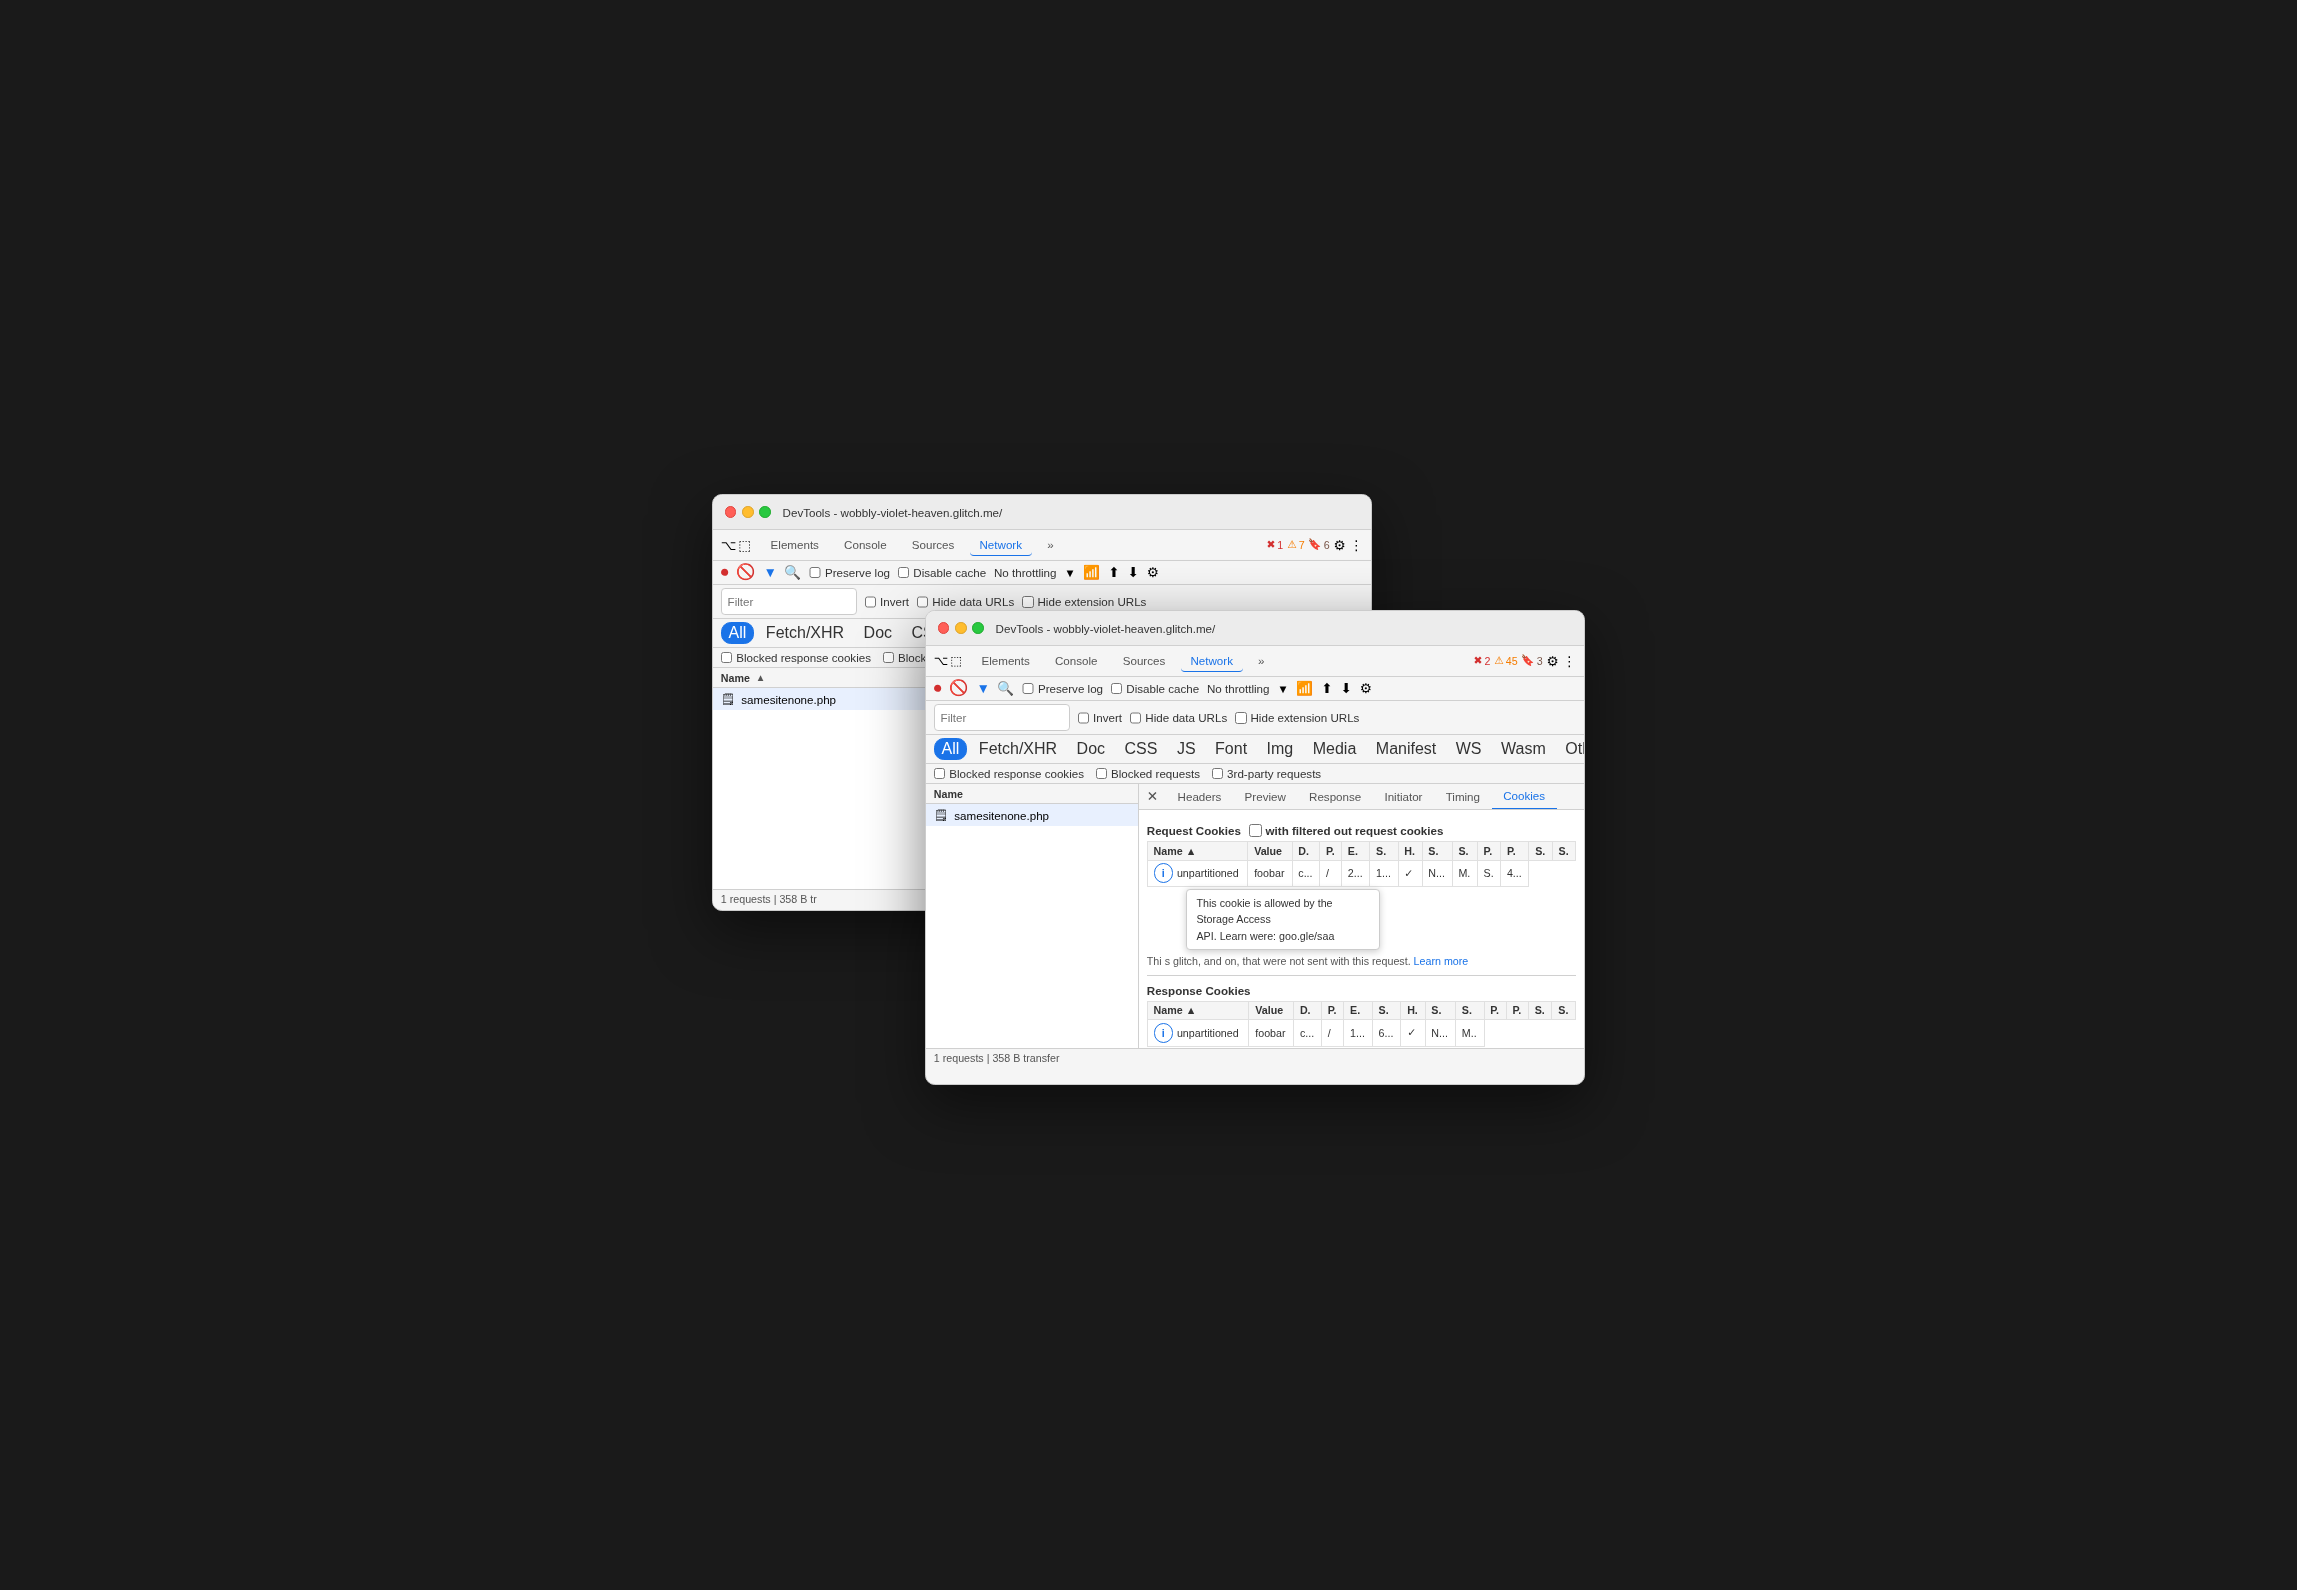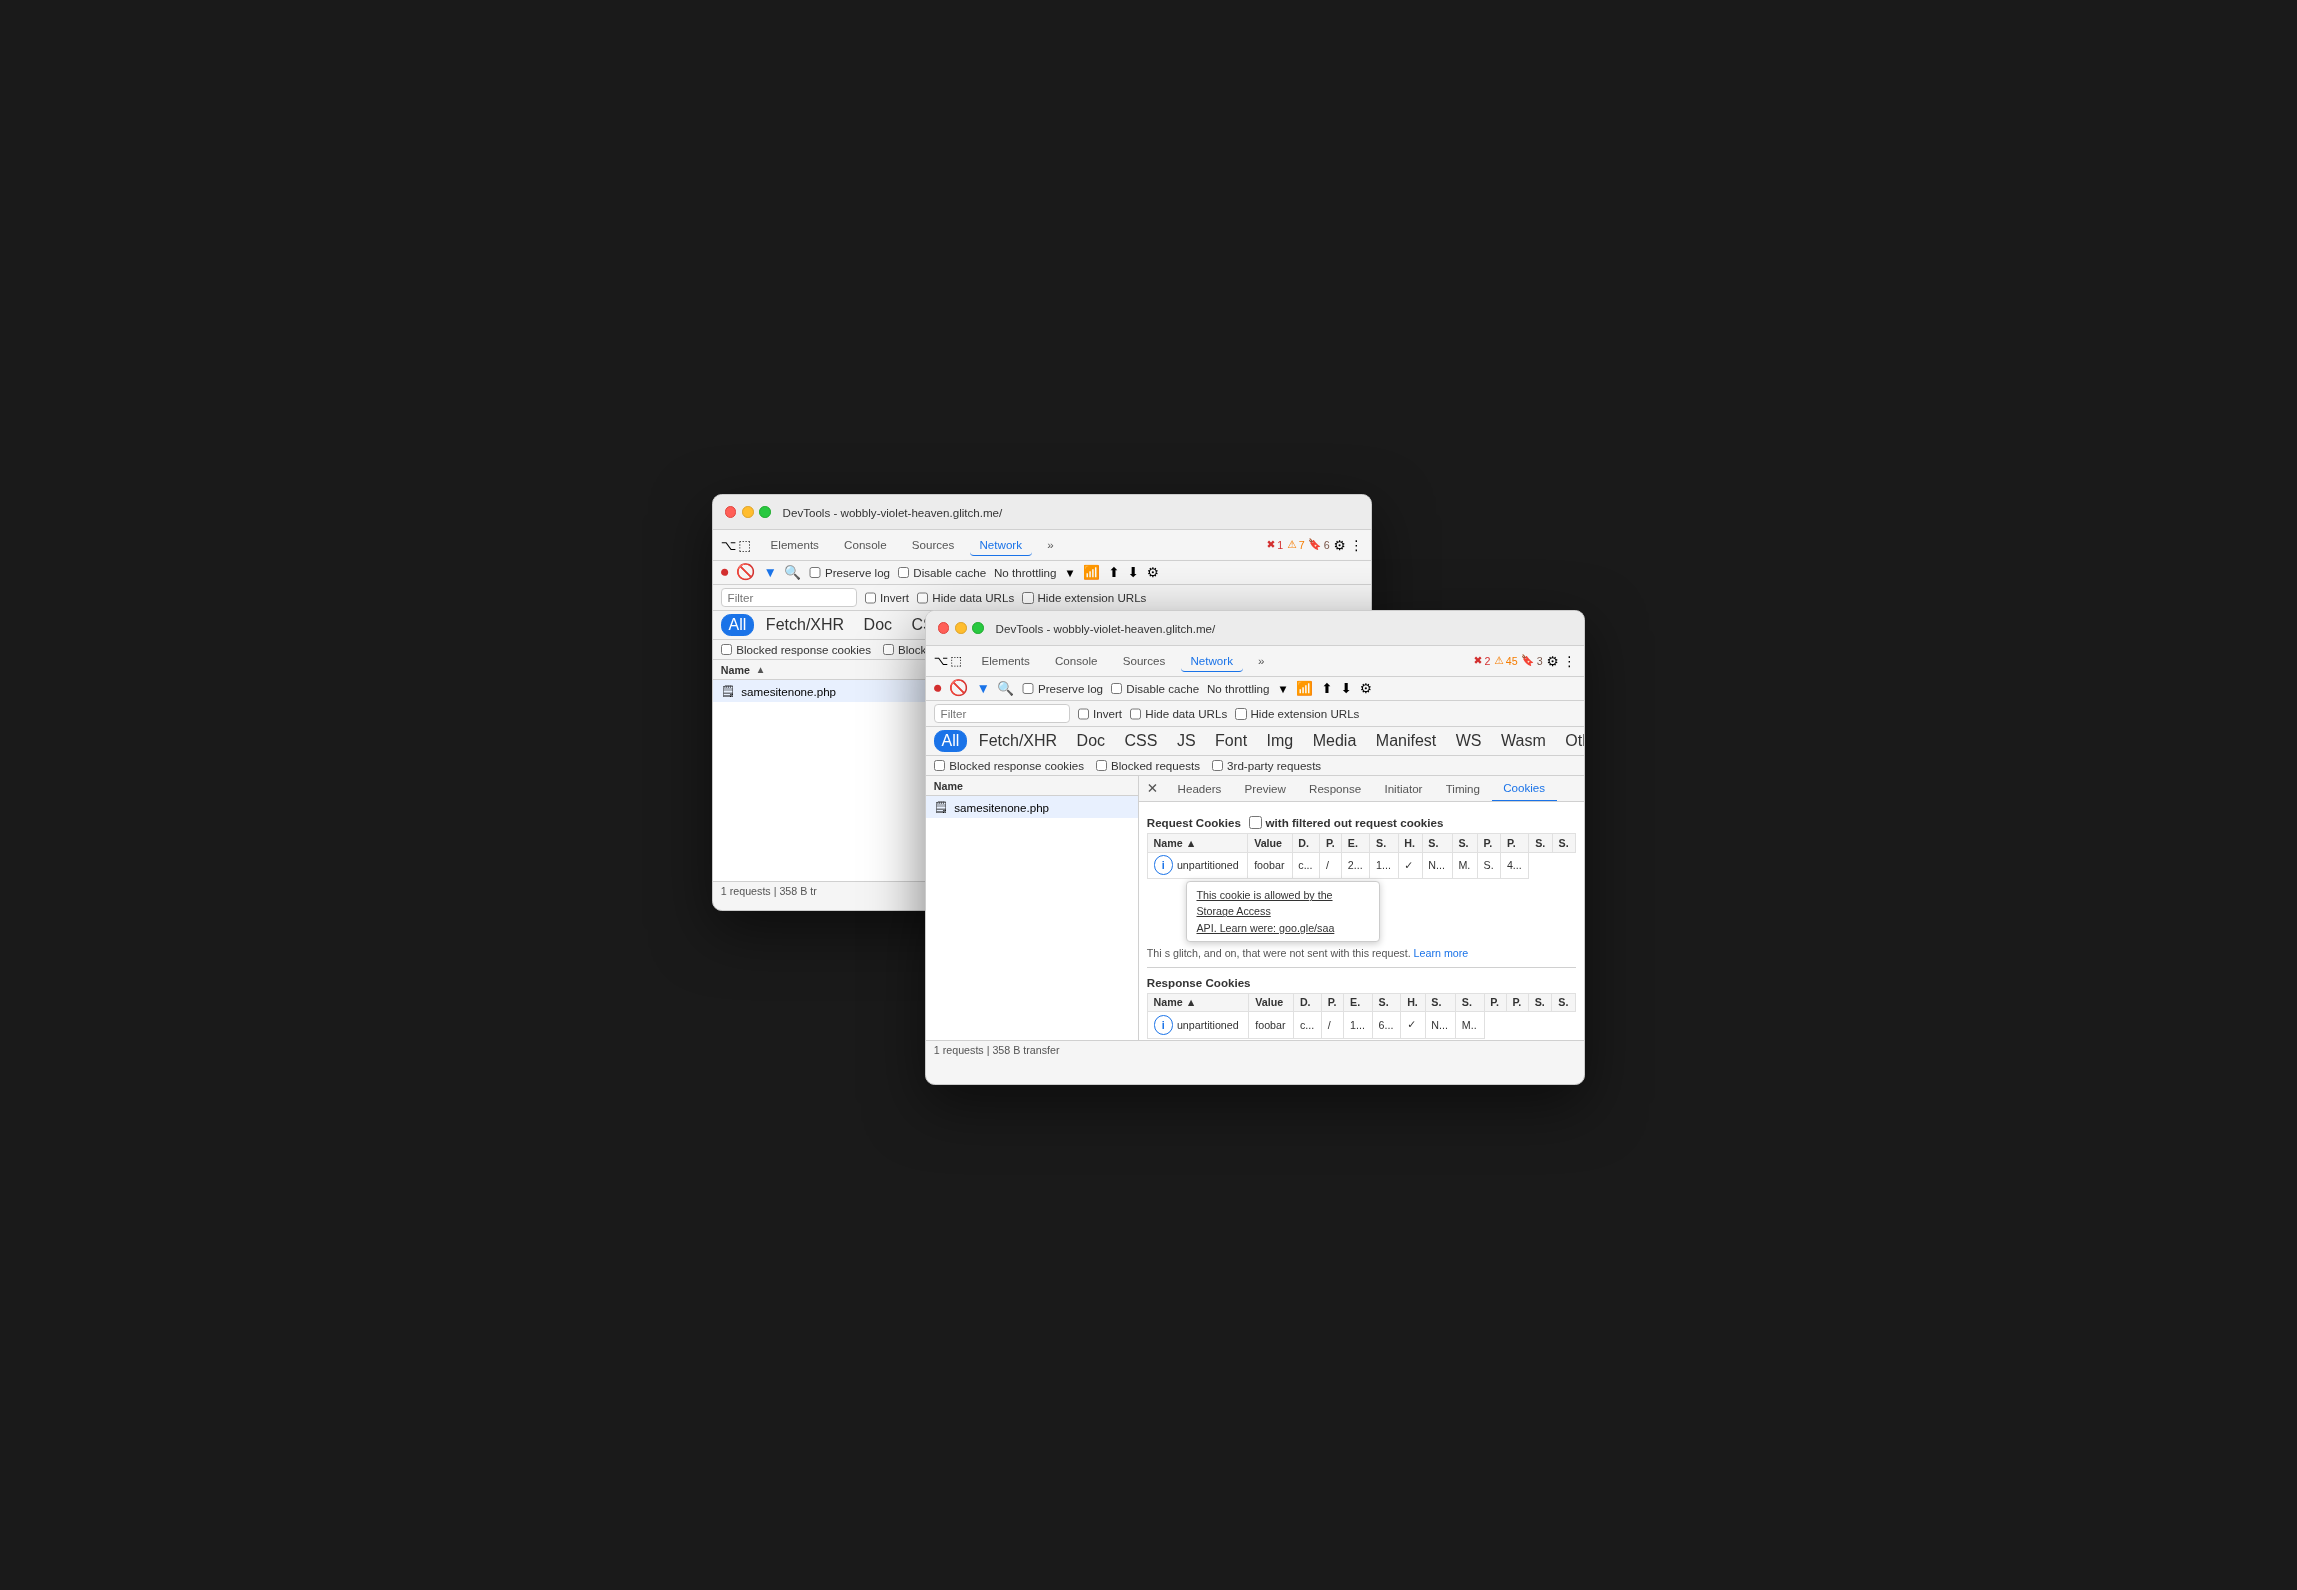--- a/index.html
+++ b/index.html
@@ -148,21 +148,21 @@
       background: #f5f5f5;
       border-bottom: 1px solid #d0d0d0;
       padding: 2.9px 7.8px;
       display: flex;
       align-items: center;
       gap: 7.8px;
     }
 
     .filter-input {
       width: 136px;
-      height: 19px;
+      height: 27px;
       border: 1px solid #ccc;
       border-radius: 3.9px;
       padding: 0 5.8px;
       font-size: 11.6px;
       background: white;
     }
 
     
     .type-filter-row {
       background: #f5f5f5;
@@ -777,21 +777,21 @@
                 <td>✓</td>
                 <td>N...</td>
                 <td>M.</td>
                 <td>S.</td>
                 <td>4...</td>
               </tr>
             </tbody>
           </table>
 
           
-          <div class="tooltip-box" style="position:relative;margin:1.9px 0 0 39px;display:inline-block;text-decoration:underline;">
+          <div class="tooltip-box" style="position:relative;margin:1.9px 0 0 39px;display:inline-block;">
             <span>This cookie is allowed by the Storage Access</span><br>
             <span>API. Learn were: goo.gle/saa</span>
           </div>
 
           
           <div class="info-text">
             <span>Thi</span>
             <span>s glitch, and </span>
             <span>on, that were not sent with this request.</span>
             <a class="learn-more-link">Learn more</a>

